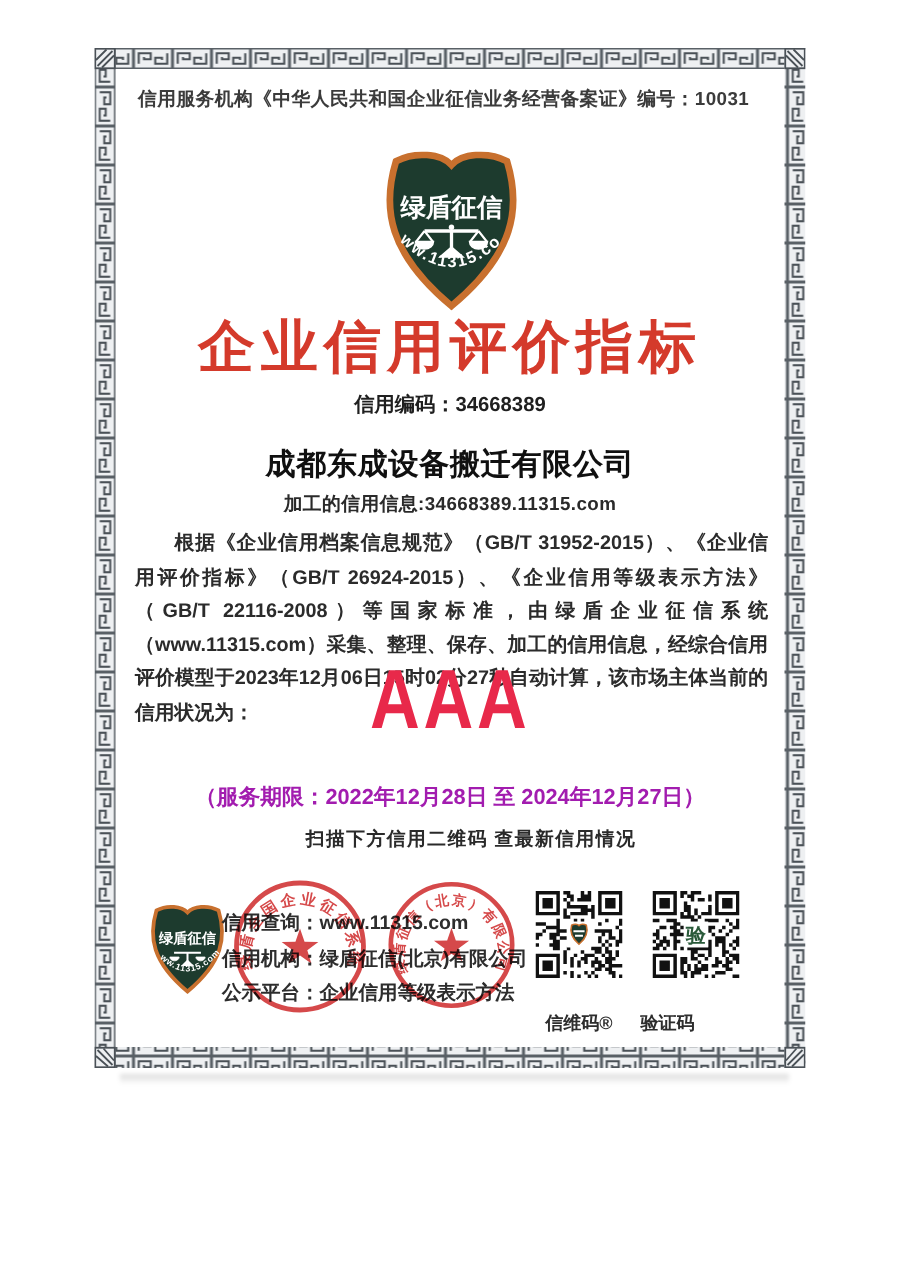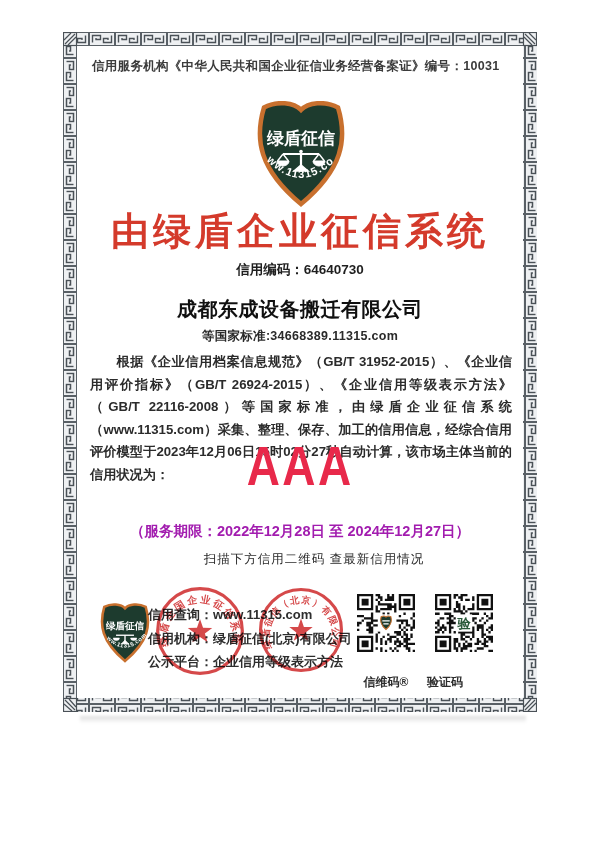--- a/index.html
+++ b/index.html
@@ -22,21 +22,21 @@
   .archive-line{top:328px;font-size:12.5px;font-weight:bold;color:#2a2a2a;letter-spacing:0.3px;}
   .body-par{
     left:90px;top:351px;width:422px;font-size:13.2px;font-weight:bold;color:#2b2b2b;
     line-height:22.5px;text-align:justify;text-indent:2em;margin:0;
   }
   .rating{
     top:433px;font-size:56px;font-weight:bold;color:#e8294a;letter-spacing:3px;
   }
   .rating span{display:inline-block;transform:scaleX(0.82);}
   .service-period{top:522px;font-size:14.5px;font-weight:bold;color:#a21caf;}
-  .scan-hint{top:551px;font-size:12.5px;font-weight:normal;color:#2a2a2a;letter-spacing:1px;padding-left:28px;}
+  .scan-hint{top:551px;font-size:12.5px;font-weight:bold;color:#2a2a2a;letter-spacing:1px;padding-left:28px;}
   .info-line{left:148px;font-size:13px;font-weight:bold;color:#2d2d2d;white-space:nowrap;}
   .stamp{mix-blend-mode:multiply;opacity:0.9;}
   .qr-label{font-size:12px;font-weight:bold;color:#2d2d2d;text-align:center;}
 </style>
 </head>
 <body>
 
 <div class="page">
 
   <svg class="frame-svg" width="474" height="680" viewBox="0 0 474 680">
@@ -85,24 +85,24 @@
       <path d="M62,60 A6,5 0 0 0 74,60 Z" fill="#ffffff" stroke-width="1"></path>
     </g>
     <defs>
         <path id="arcBig" d="M14,58 Q50,96 86,58" fill="none"></path>
       </defs>
     <text font-size="11" font-weight="bold" fill="#ffffff" letter-spacing="1.2">
       <textPath href="#arcBig" startOffset="50%" text-anchor="middle">www.11315.com</textPath>
     </text>
   </svg>
 
-  <div class="abs center cert-title">由绿盾企业征信系统</div>
-  <div class="abs center credit-code">信用编码：64640730</div>
+  <div class="abs center cert-title">企业信用评价指标</div>
+  <div class="abs center credit-code">信用编码：34668389</div>
   <div class="abs center company-name">成都东成设备搬迁有限公司</div>
-  <div class="abs center archive-line">等国家标准:34668389.11315.com</div>
+  <div class="abs center archive-line">加工的信用信息:34668389.11315.com</div>
 
   <p class="abs body-par">根据《企业信用档案信息规范》（GB/T 31952-2015）、《企业信用评价指标》（GB/T 26924-2015）、《企业信用等级表示方法》（GB/T 22116-2008）等国家标准，由绿盾企业征信系统（www.11315.com）采集、整理、保存、加工的信用信息，经综合信用评价模型于2023年12月06日15时02分27秒自动计算，该市场主体当前的信用状况为：</p>
 
   <div class="abs center rating">
     <span>AAA</span>
   </div>
   <div class="abs center service-period">（服务期限：2022年12月28日 至 2024年12月27日）</div>
   <div class="abs center scan-hint">扫描下方信用二维码 查最新信用情况</div>
 
   <svg class="abs" style="left:97px;top:603px;" width="56" height="60" viewBox="0 0 100 106">

